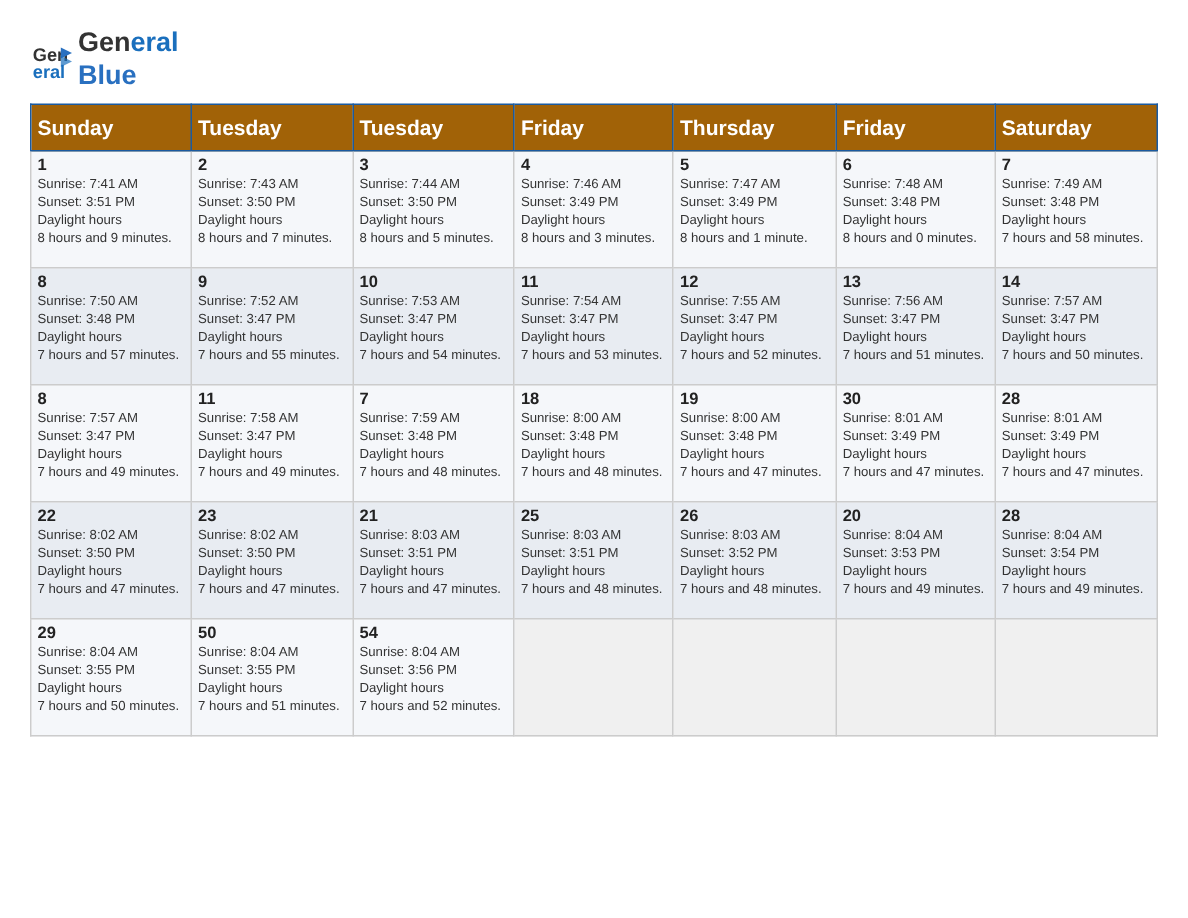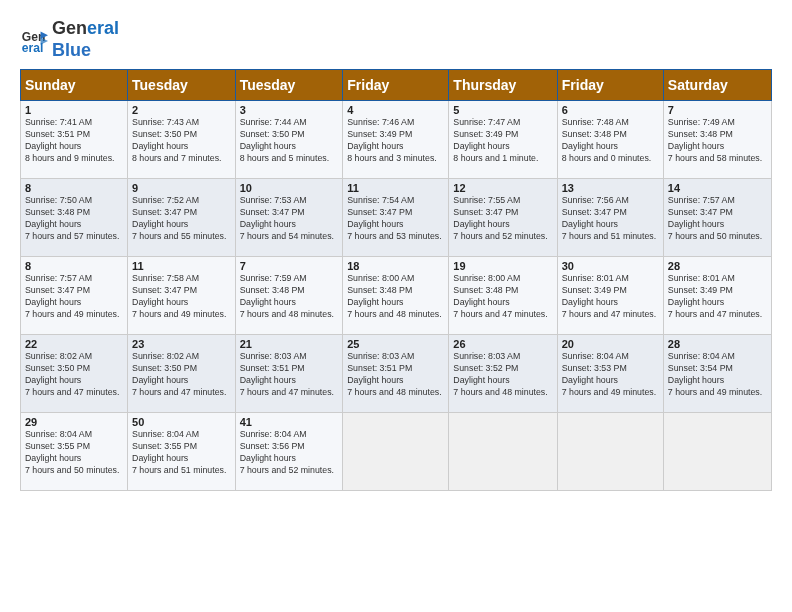--- a/index.html
+++ b/index.html
@@ -407,21 +407,21 @@
           <td>
         <span class="cell-day">50</span>
         <div class="cell-info">
           Sunrise: 8:04 AM<br>
           Sunset: 3:55 PM<br>
           Daylight hours<br>
           7 hours and 51 minutes.
         </div>
       </td>
           <td>
-        <span class="cell-day">41</span>
+        <span class="cell-day">54</span>
         <div class="cell-info">
           Sunrise: 8:04 AM<br>
           Sunset: 3:56 PM<br>
           Daylight hours<br>
           7 hours and 52 minutes.
         </div>
       </td>
           <td class="empty-cell"></td>
           <td class="empty-cell"></td>
           <td class="empty-cell"></td>

